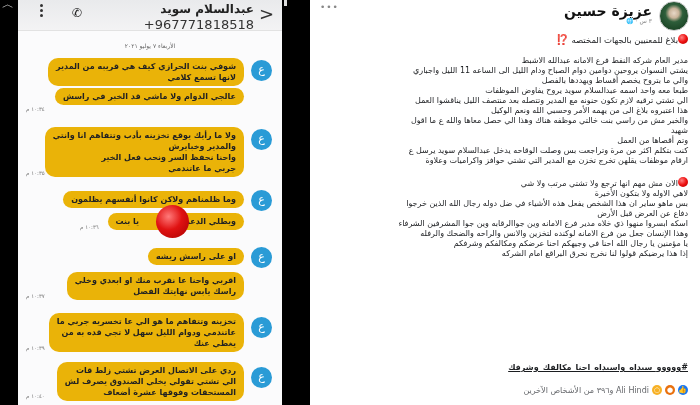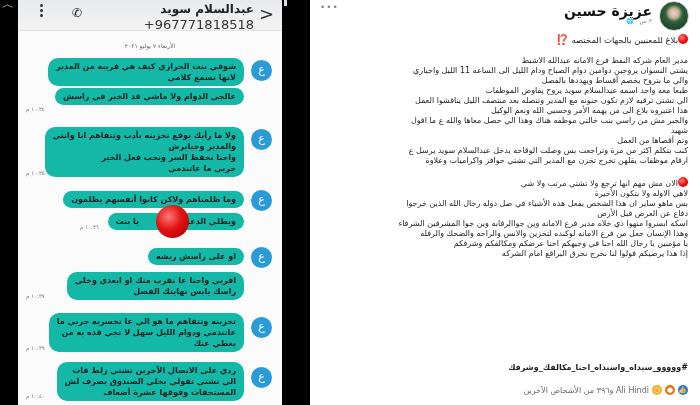--- a/index.html
+++ b/index.html
@@ -12,21 +12,21 @@
   .sms { position: absolute; left: 18px; top: 0; width: 264px; height: 405px; background: #fbfbfc; overflow: hidden; }
   .sms-header { position: relative; height: 31px; background: linear-gradient(#e9eaec, #f3f3f4); border-bottom: 1px solid #e2e2e2; }
   .sms-back { position: absolute; right: 8px; top: 4px; font-size: 18px; color: #333; line-height: 20px; }
   .sms-name { position: absolute; right: 28px; top: 2px; font-size: 12px; font-weight: bold; color: #222; direction: rtl; }
   .sms-phone { position: absolute; right: 28px; top: 17px; font-size: 13px; color: #333; }
   .sms-call { position: absolute; left: 54px; top: 6px; font-size: 12px; color: #222; }
   .sms-kebab { position: absolute; left: 22px; top: 4px; width: 4px; height: 14px; }
   .sms-kebab i { display: block; width: 3px; height: 3px; background: #333; border-radius: 50%; margin-bottom: 2px; }
   .sms-date { position: absolute; top: 42px; width: 100%; text-align: center; font-size: 6px; color: #666; direction: rtl; }
 
-  .msg { position: absolute; right: 38px; background: #14b8a6; border-radius: 10px; padding: 3px 8px; direction: rtl; text-align: right;
+  .msg { position: absolute; right: 38px; background: #eab308; border-radius: 10px; padding: 3px 8px; direction: rtl; text-align: right;
          font-size: 8px; line-height: 11px; color: #222; font-weight: bold; }
   .avatar-e { position: absolute; right: 10px; width: 21px; height: 21px; border-radius: 50%; background: #2a9bd6; color: #fff;
               font-size: 11px; text-align: center; line-height: 20px; }
   .msg-time { position: absolute; font-size: 5.5px; color: #777; direction: rtl; }
   .red-dot { position: absolute; width: 33px; height: 33px; border-radius: 50%;
              background: radial-gradient(circle at 38% 35%, #ff7a7a 0%, #e01212 45%, #a80000 100%); }
 
   .mid-black { position: absolute; left: 282px; top: 0; width: 28px; height: 405px; background: #000; }
   .mid-dot { position: absolute; left: 284px; top: 0; width: 3px; height: 6px; background: #ddd; }
 
@@ -38,21 +38,21 @@
   .fb-meta { position: absolute; right: 48px; top: 17px; font-size: 6px; color: #888; direction: rtl; }
   .fb-more { position: absolute; left: 10px; top: 2px; font-size: 9px; color: #888; letter-spacing: 1px; }
   .fb-body { position: absolute; right: 12px; left: 10px; top: 34px; direction: rtl; text-align: right; color: #1c1e21;
              font-size: 8px; line-height: 10px; }
   .fb-body p { white-space: nowrap; }
   .fb-title { font-size: 8.5px; margin-bottom: 11px; }
   .dot-red { display: inline-block; width: 10px; height: 10px; border-radius: 50%; vertical-align: -1px;
              background: radial-gradient(circle at 38% 35%, #ff8080 0%, #e11 50%, #a00 100%); }
   .qx { color: #e0262b; font-weight: bold; font-size: 10px; }
   .gap { height: 11px; }
-  .fb-hashtag { position: absolute; right: 12px; top: 363px; direction: rtl; font-size: 8px; font-weight: bold; color: #1c1e21; }
+  .fb-hashtag { position: absolute; right: 12px; top: 363px; direction: rtl; font-size: 8px; font-weight: bold; color: #1c1e21; text-decoration: underline; }
   .fb-reactions { position: absolute; right: 12px; top: 385px; direction: rtl; font-size: 8px; color: #65676b; display: flex; align-items: center; gap: 3px; }
   .react { display: inline-block; width: 10px; height: 10px; border-radius: 50%; font-size: 7px; line-height: 10px; text-align: center; color: #fff; }
   .react.like { background: #1877f2; }
   .react.angry { background: #e9710f; }
   .react.wow { background: #f7b125; }
 </style>
 </head>
 <body>
 
 <div class="left-black">
@@ -117,21 +117,21 @@
   <div class="avatar-e" style="top:317px">ع</div>
   <div class="msg" style="top:313px">
     <div>تخزينه وتتفاهم ما هو الي عا تخسريه جربي ما</div>
     <div>عاتندمي ودوام الليل سهل لا تجي قده به من</div>
     <div>يغطي عنك</div>
   </div>
   <div class="msg-time" style="top:345px; left:8px">١٠:٣٩ م</div>
 
   <div class="avatar-e" style="top:367px">ع</div>
   <div class="msg" style="top:362px">
-    <div>ردي على الاتصال الآخرين تشتي زلط قات</div>
+    <div>ردي على الاتصال العرض تشتي زلط قات</div>
     <div>الي تشتي تقولي يخلي الصندوق يصرف لش</div>
     <div>المستحقات وفوقها عشرة أضعاف</div>
   </div>
   <div class="msg-time" style="top:393px; left:8px">١٠:٤٠ م</div>
 </div>
 
 <div class="mid-black"></div>
 <div class="mid-dot"></div>
 
 <div class="fb">

